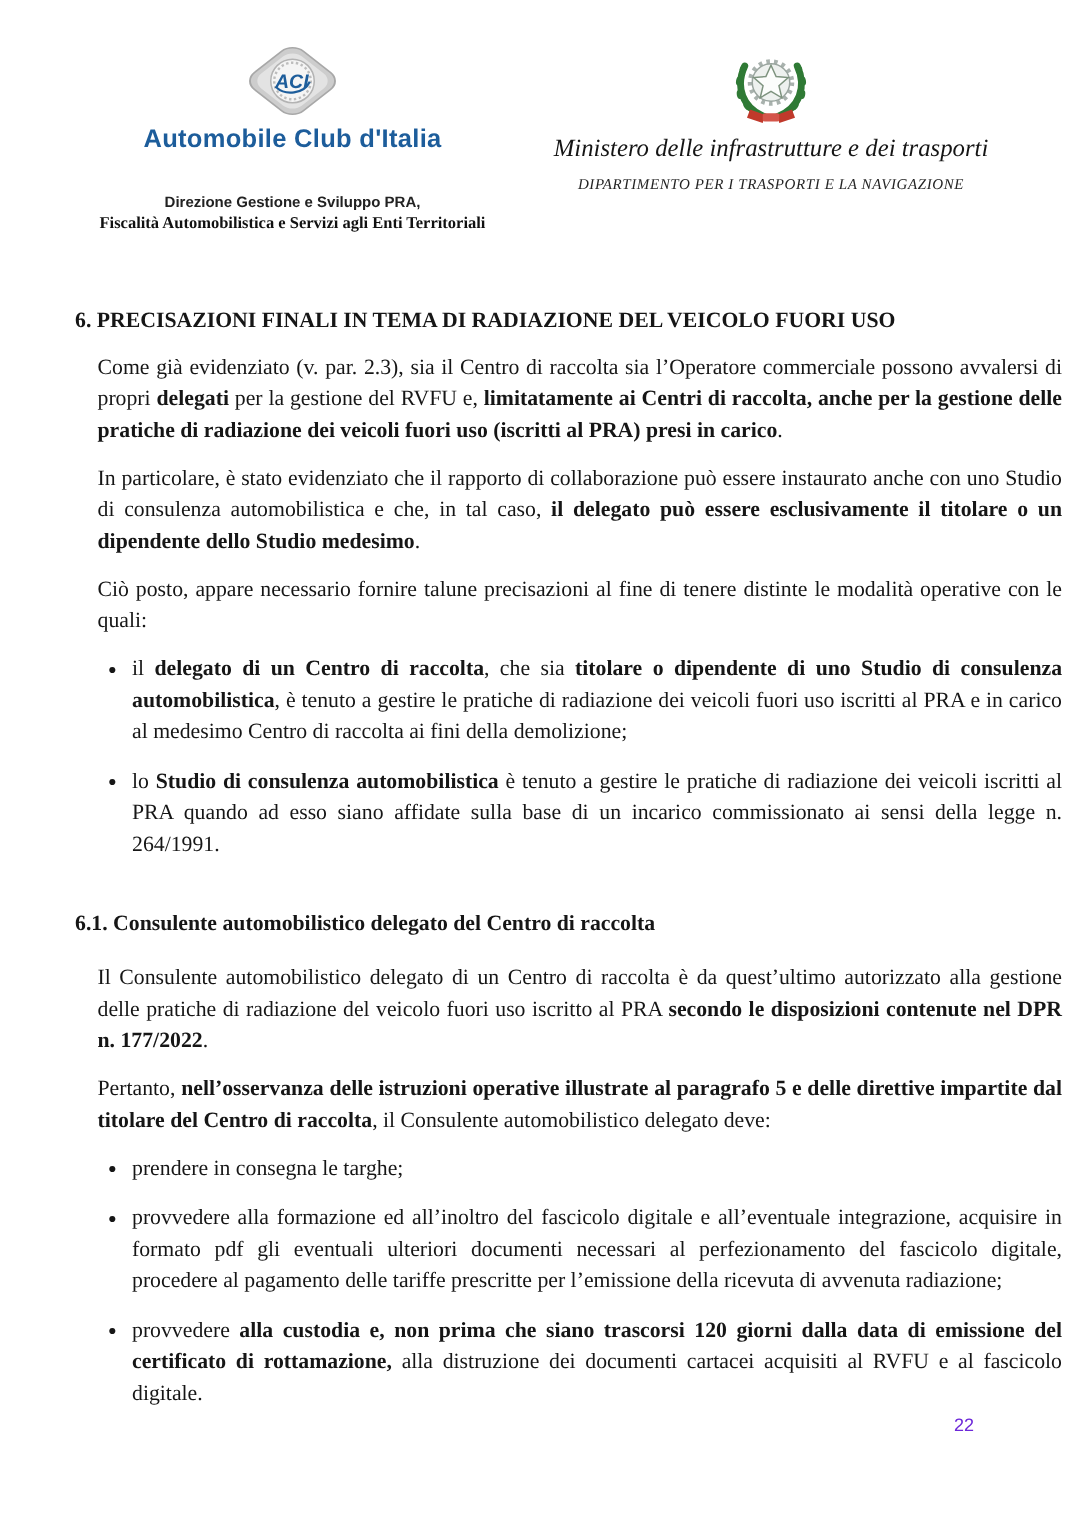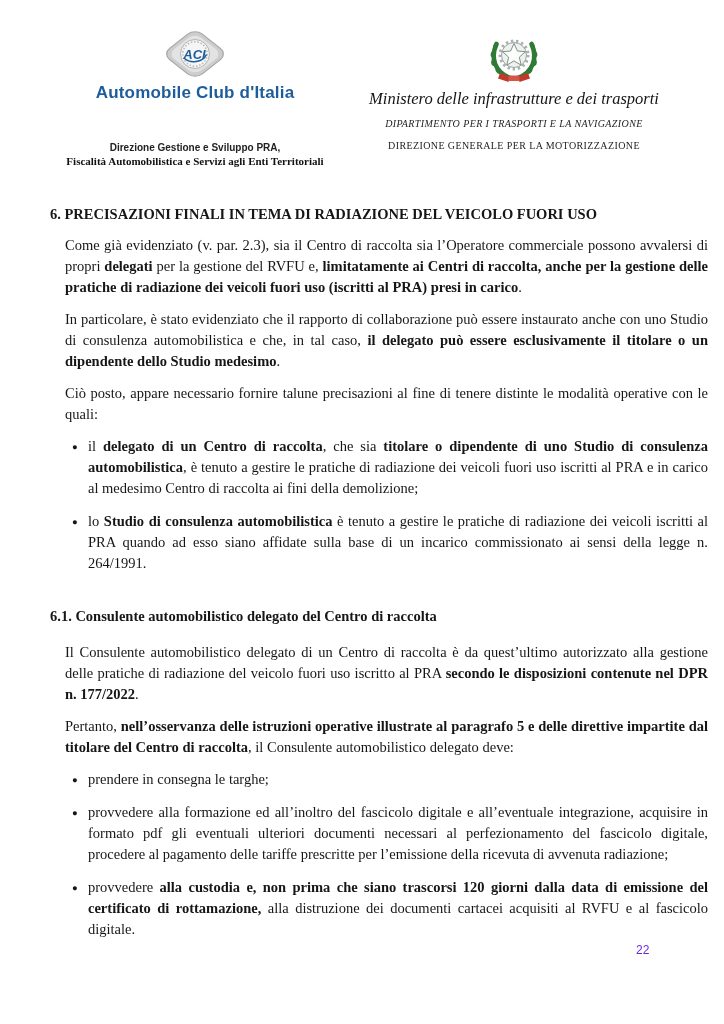--- a/index.html
+++ b/index.html
@@ -20,21 +20,21 @@
   }
   .aci-logo{display:block;margin:0 auto;}
   .org-name{
     font-family:"Liberation Sans","DejaVu Sans",sans-serif;
     font-size:17px;font-weight:600;color:#1d5d9b;
     margin-top:3px;letter-spacing:.2px;
   }
   .dept1{
     font-family:"Liberation Sans","DejaVu Sans",sans-serif;
     font-size:10px;font-weight:bold;color:#222;
-    margin-top:39px;
+    margin-top:27px;
   }
   .dept2{
     font-family:"Liberation Serif","DejaVu Serif",serif;
     font-size:11px;font-weight:bold;color:#111;
     margin-top:2px;
   }
   .header-right{
     position:absolute;left:358px;top:32px;width:312px;
     text-align:center;
   }
@@ -127,21 +127,20 @@
       <ellipse cx="48.5" cy="22" rx="3" ry="1.8" transform="rotate(80 48.5 22)" fill="#2f7a35"></ellipse>
       <ellipse cx="48" cy="31" rx="3" ry="1.8" transform="rotate(-80 48 31)" fill="#2f7a35"></ellipse>
       <ellipse cx="43" cy="39" rx="3" ry="1.8" transform="rotate(-50 43 39)" fill="#2f7a35"></ellipse>
 
       <path d="M13 41 L23 44.5 L21.5 50 L11 46.5 Z" fill="#c0392b"></path>
       <path d="M41 41 L31 44.5 L32.5 50 L43 46.5 Z" fill="#c0392b"></path>
       <rect x="21.5" y="43.5" width="11" height="5.5" rx="1.2" fill="#d4554a"></rect>
     </svg>
     <div class="ministry">Ministero delle infrastrutture e dei trasporti</div>
     <div class="dip">DIPARTIMENTO PER I TRASPORTI E LA NAVIGAZIONE</div>
-    <div class="dir">DIREZIONE GENERALE PER LA MOTORIZZAZIONE</div>
   </div>
 
   <div class="doc-body">
 
     <h1 class="sec-title">6. PRECISAZIONI FINALI IN TEMA DI RADIAZIONE DEL VEICOLO FUORI USO</h1>
 
     <p><span>Come già evidenziato (v. par. 2.3), sia il Centro di raccolta sia l’Operatore commerciale possono avvalersi di propri </span><b>delegati</b><span> per la gestione del RVFU e, </span><b>limitatamente ai Centri di raccolta, anche per la gestione delle pratiche di radiazione dei veicoli fuori uso (iscritti al PRA) presi in carico</b><span>.</span></p>
     <p><span>In particolare, è stato evidenziato che il rapporto di collaborazione può essere instaurato anche con uno Studio di consulenza automobilistica e che, in tal caso, </span><b>il delegato può essere esclusivamente il titolare o un dipendente dello Studio medesimo</b><span>.</span></p>
     <p><span>Ciò posto, appare necessario fornire talune precisazioni al fine di tenere distinte le modalità operative con le quali:</span></p>
 

